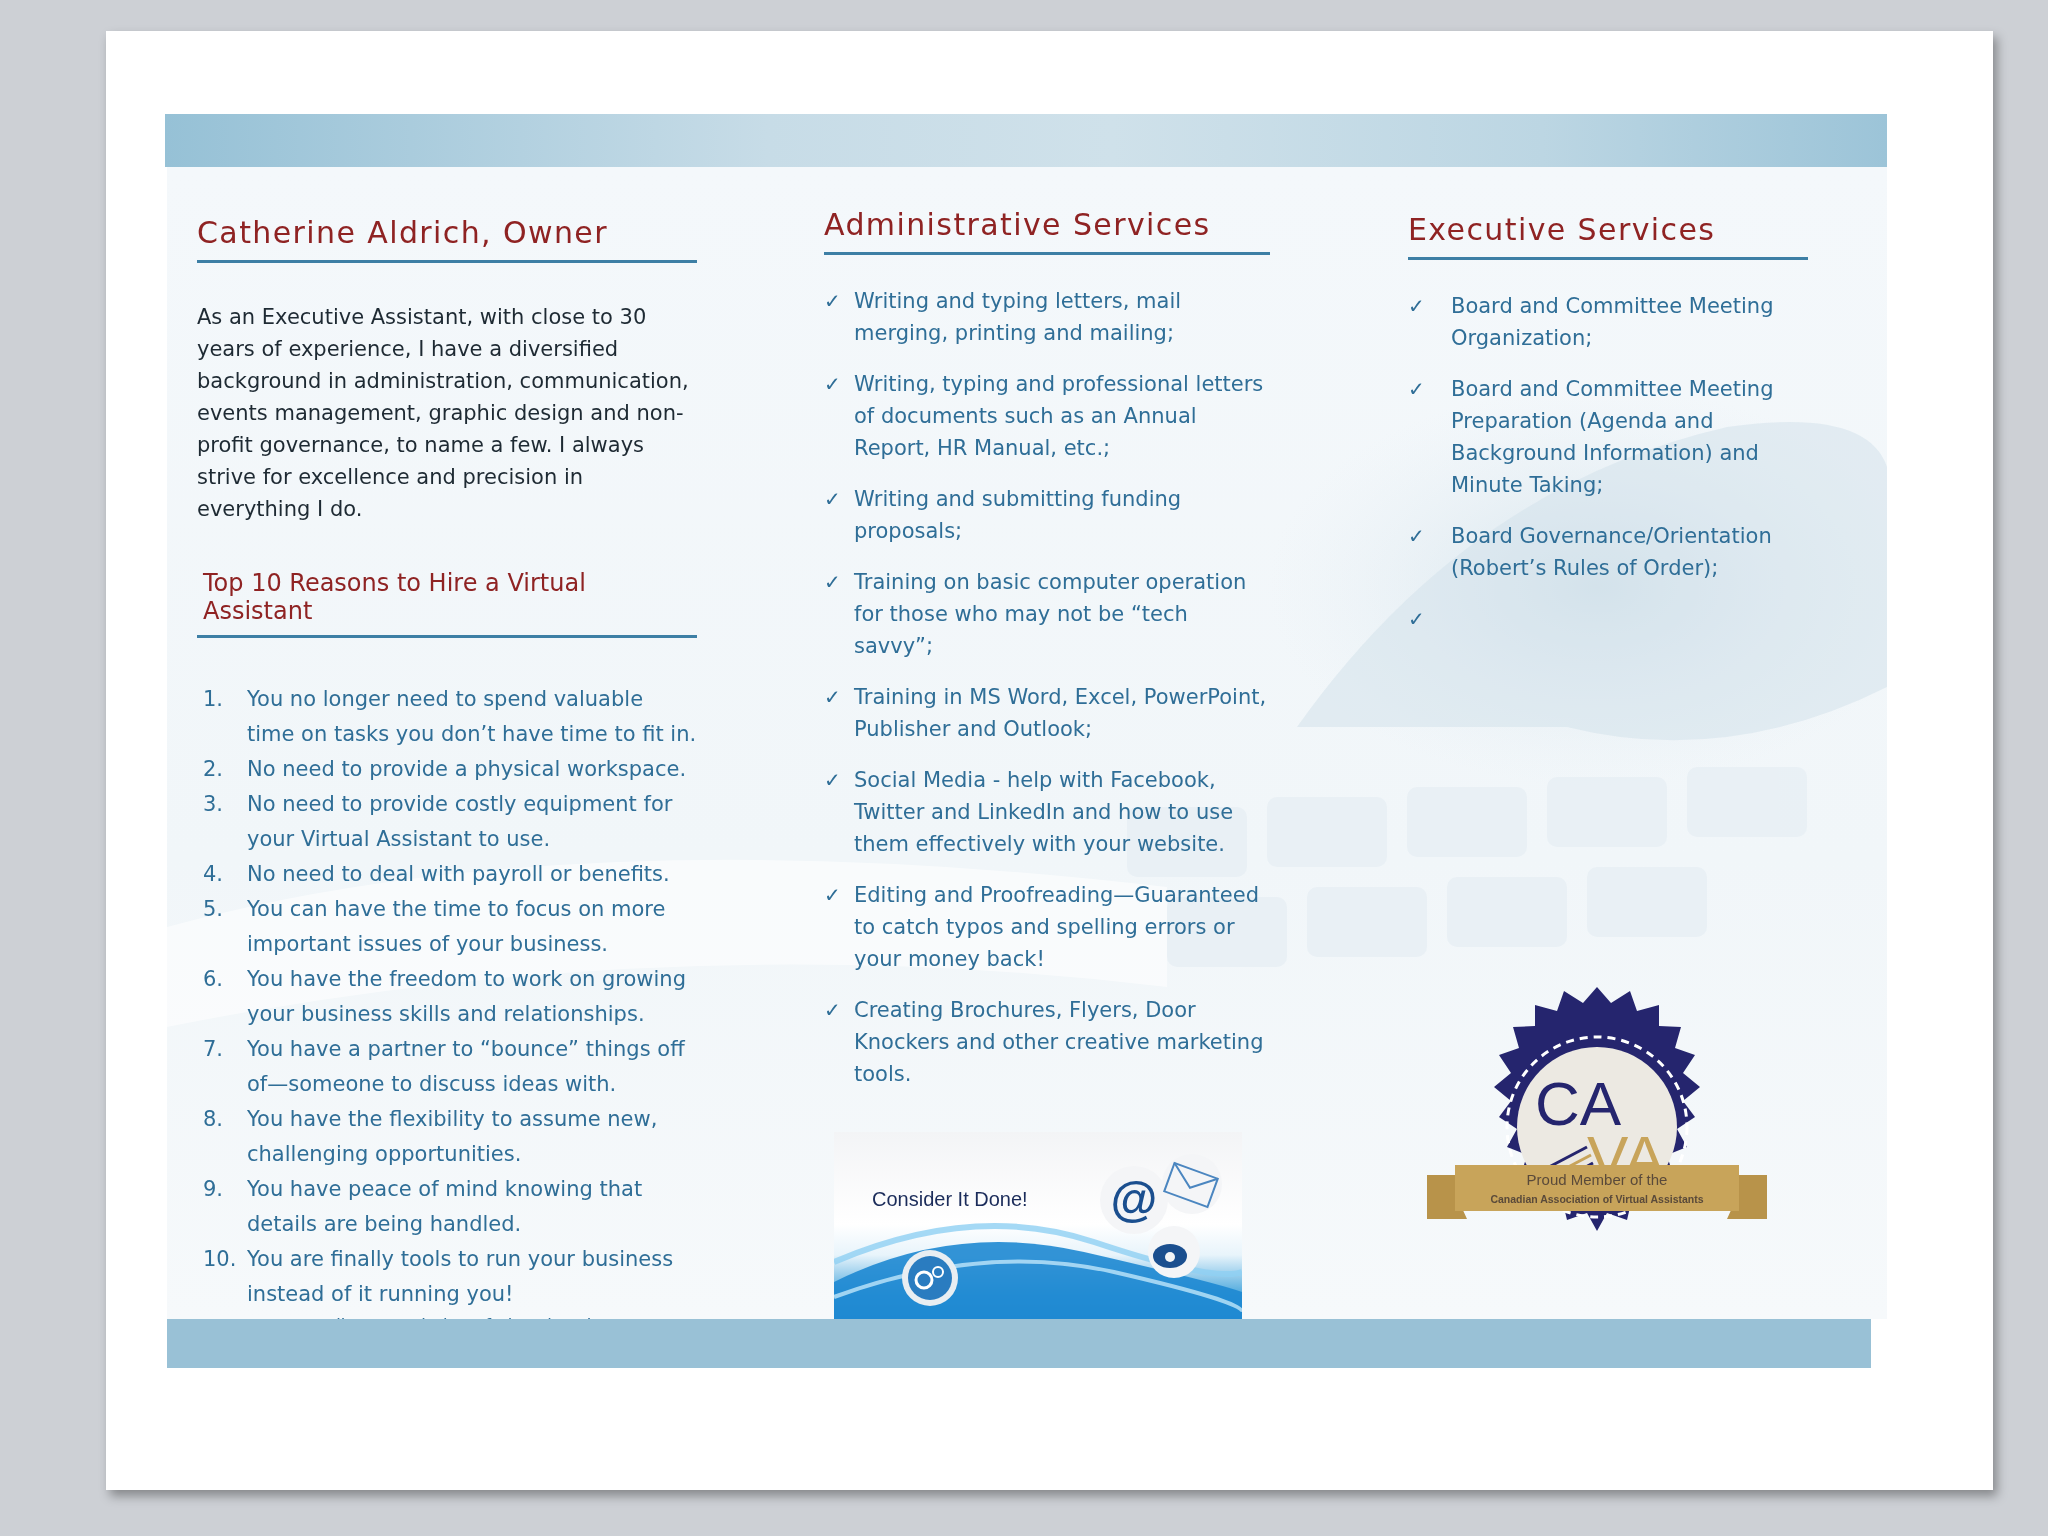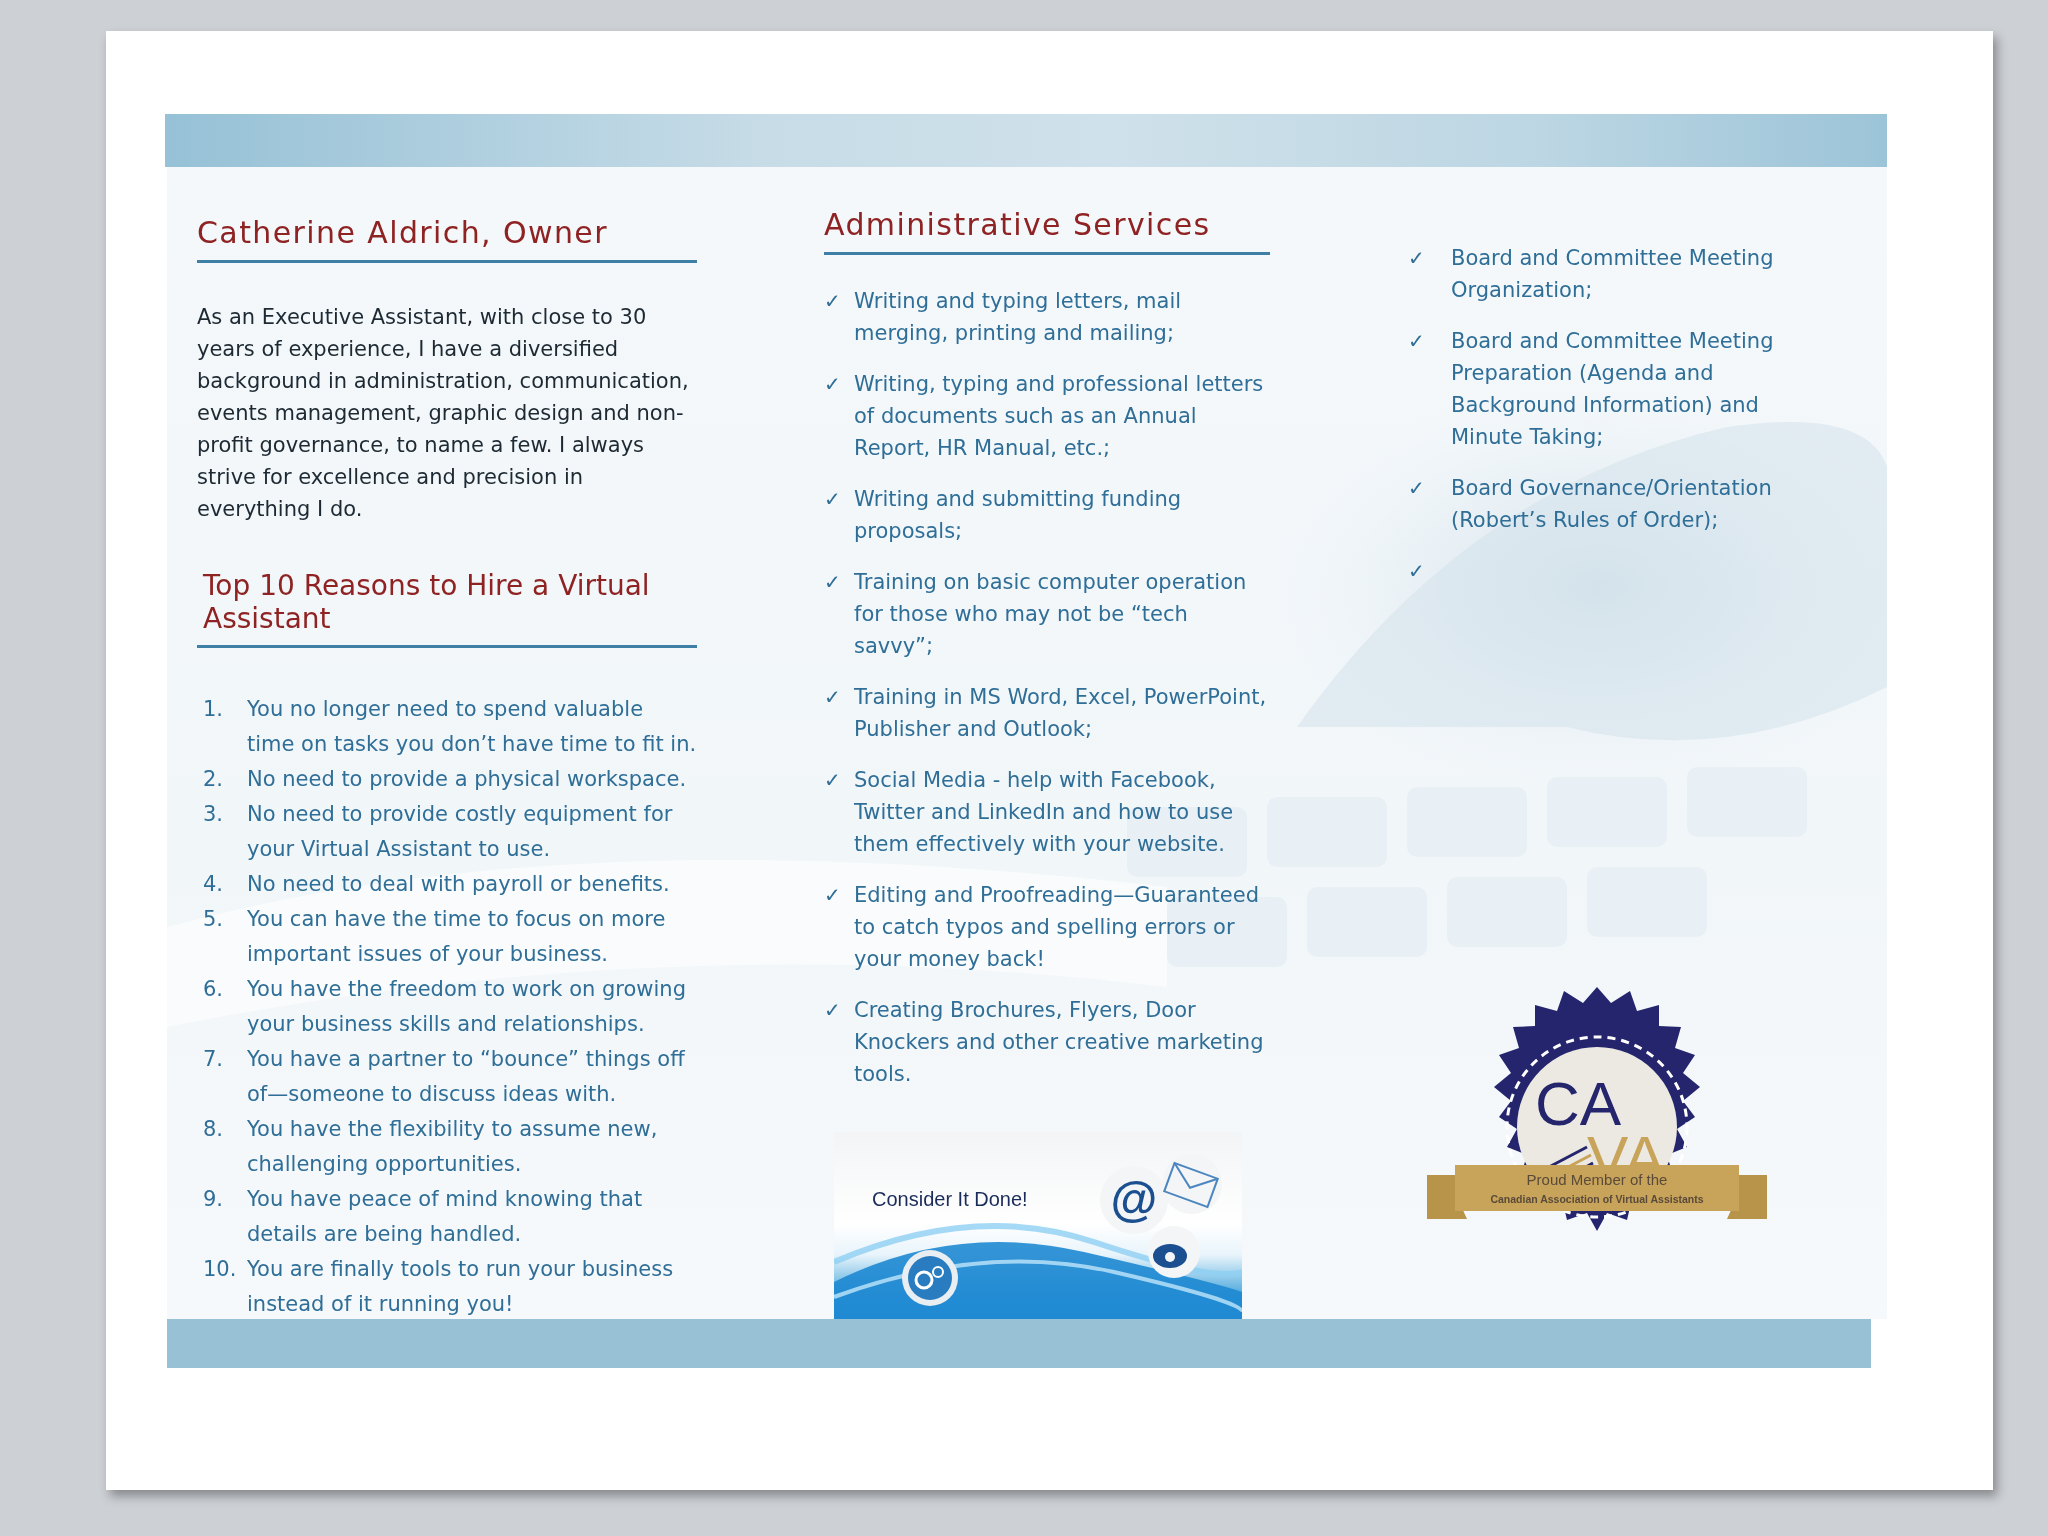--- a/index.html
+++ b/index.html
@@ -37,21 +37,21 @@
     color:#8f2323; font-size:30px; letter-spacing:1.4px;
     padding-bottom:10px; border-bottom:3px solid #3d7fa5;
     margin:0;
     font-family:"DejaVu Sans", sans-serif; font-weight:normal;
   }
   .intro {
     color:#1e2a33; font-size:21px; line-height:32px; margin-top:38px;
     font-family:"DejaVu Sans", sans-serif;
   }
   .subheading {
-    color:#8f2323; font-size:28px; padding-bottom:10px;
+    color:#8f2323; font-size:24px; padding-bottom:10px;
     border-bottom:3px solid #3d7fa5; margin-top:44px;
     font-family:"DejaVu Sans", sans-serif;
   }
   ol.reasons { list-style:none; margin:44px 0 0 0; padding:0; }
   ol.reasons li {
     display:flex; color:#2f6e97; font-size:21px; line-height:35px;
     font-family:"DejaVu Sans", sans-serif;
   }
   ol.reasons li .num { width:44px; flex:none; }
   .source {
@@ -218,20 +218,21 @@
         <g>
           <circle cx="340" cy="120" r="26" fill="#f4f5f7"></circle>
           <ellipse cx="336" cy="124" rx="17" ry="12" fill="#1b4f8f"></ellipse>
           <circle cx="336" cy="125" r="5" fill="#f4f5f7"></circle>
         </g>
       </svg>
       <div class="promo-title">Consider It Done!</div>
     </div>
 
     <div class="col exec" style="left:1241px; width:400px; top:45px;">
+      <h2 class="heading">Executive Services</h2>
       <ul class="checks">
         <li>
             <span class="chk">✓</span>
             <span>Board and Committee Meeting Organization;</span>
           </li>
         <li>
             <span class="chk">✓</span>
             <span>Board and Committee Meeting Preparation (Agenda and Background Information) and Minute Taking;</span>
           </li>
         <li>

